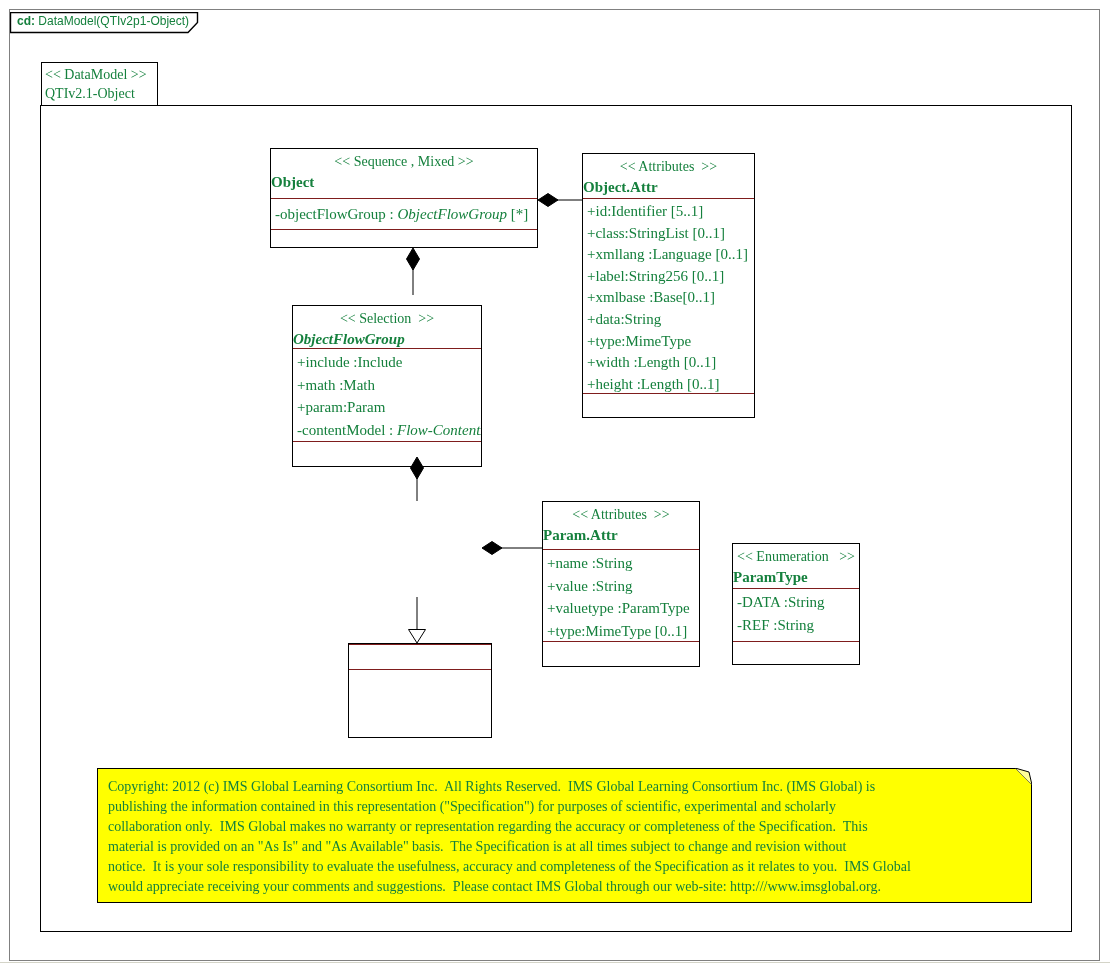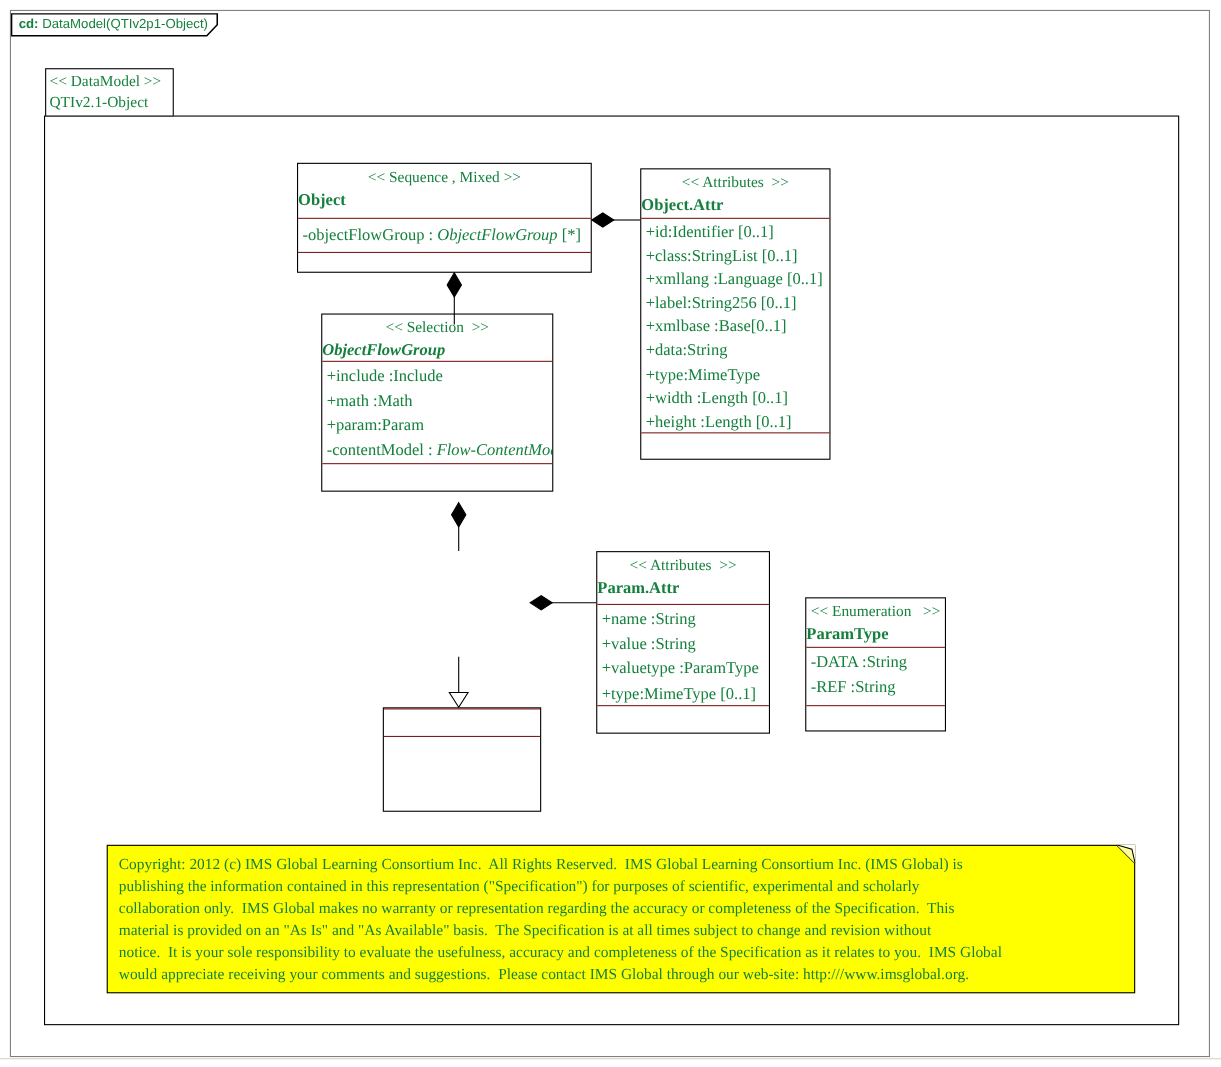--- a/index.html
+++ b/index.html
@@ -68,34 +68,34 @@
       </div>
     <div class="sect" style="height:18px;"></div>
   </div>
 
   <div class="abs uml-class" style="left:582px;top:153px;width:173px;height:265px;">
     <div class="sect first" style="height:44px;">
       <div class="stereo">&lt;&lt; Attributes  &gt;&gt;</div>
       <div class="cname">Object.Attr</div>
     </div>
     <div class="sect attrs" style="height:195px;line-height:21.6px;">
-        <div class="attr-line">+id:Identifier [0..1]</div>
+        <div class="attr-line">+id:Identifier [5..1]</div>
         <div class="attr-line">+class:StringList [0..1]</div>
         <div class="attr-line">+xmllang :Language [0..1]</div>
         <div class="attr-line">+label:String256 [0..1]</div>
         <div class="attr-line">+xmlbase :Base[0..1]</div>
         <div class="attr-line">+data:String</div>
         <div class="attr-line">+type:MimeType</div>
         <div class="attr-line">+width :Length [0..1]</div>
         <div class="attr-line">+height :Length [0..1]</div>
       </div>
     <div class="sect" style="height:24px;"></div>
   </div>
 
-  <div class="abs uml-class" style="left:292px;top:285px;width:211px;height:162px;">
+  <div class="abs uml-class" style="left:292px;top:305px;width:190px;height:162px;">
     <div class="sect first" style="height:42px;">
       <div class="stereo">&lt;&lt; Selection  &gt;&gt;</div>
       <div class="cname italic">ObjectFlowGroup</div>
     </div>
     <div class="sect attrs" style="height:93px;line-height:22.7px;">
         <div class="attr-line">+include :Include</div>
         <div class="attr-line">+math :Math</div>
         <div class="attr-line">+param:Param</div>
         <div class="attr-line"><span>-contentModel : </span><span class="it">Flow-ContentModel</span><span></span></div>
       </div>

